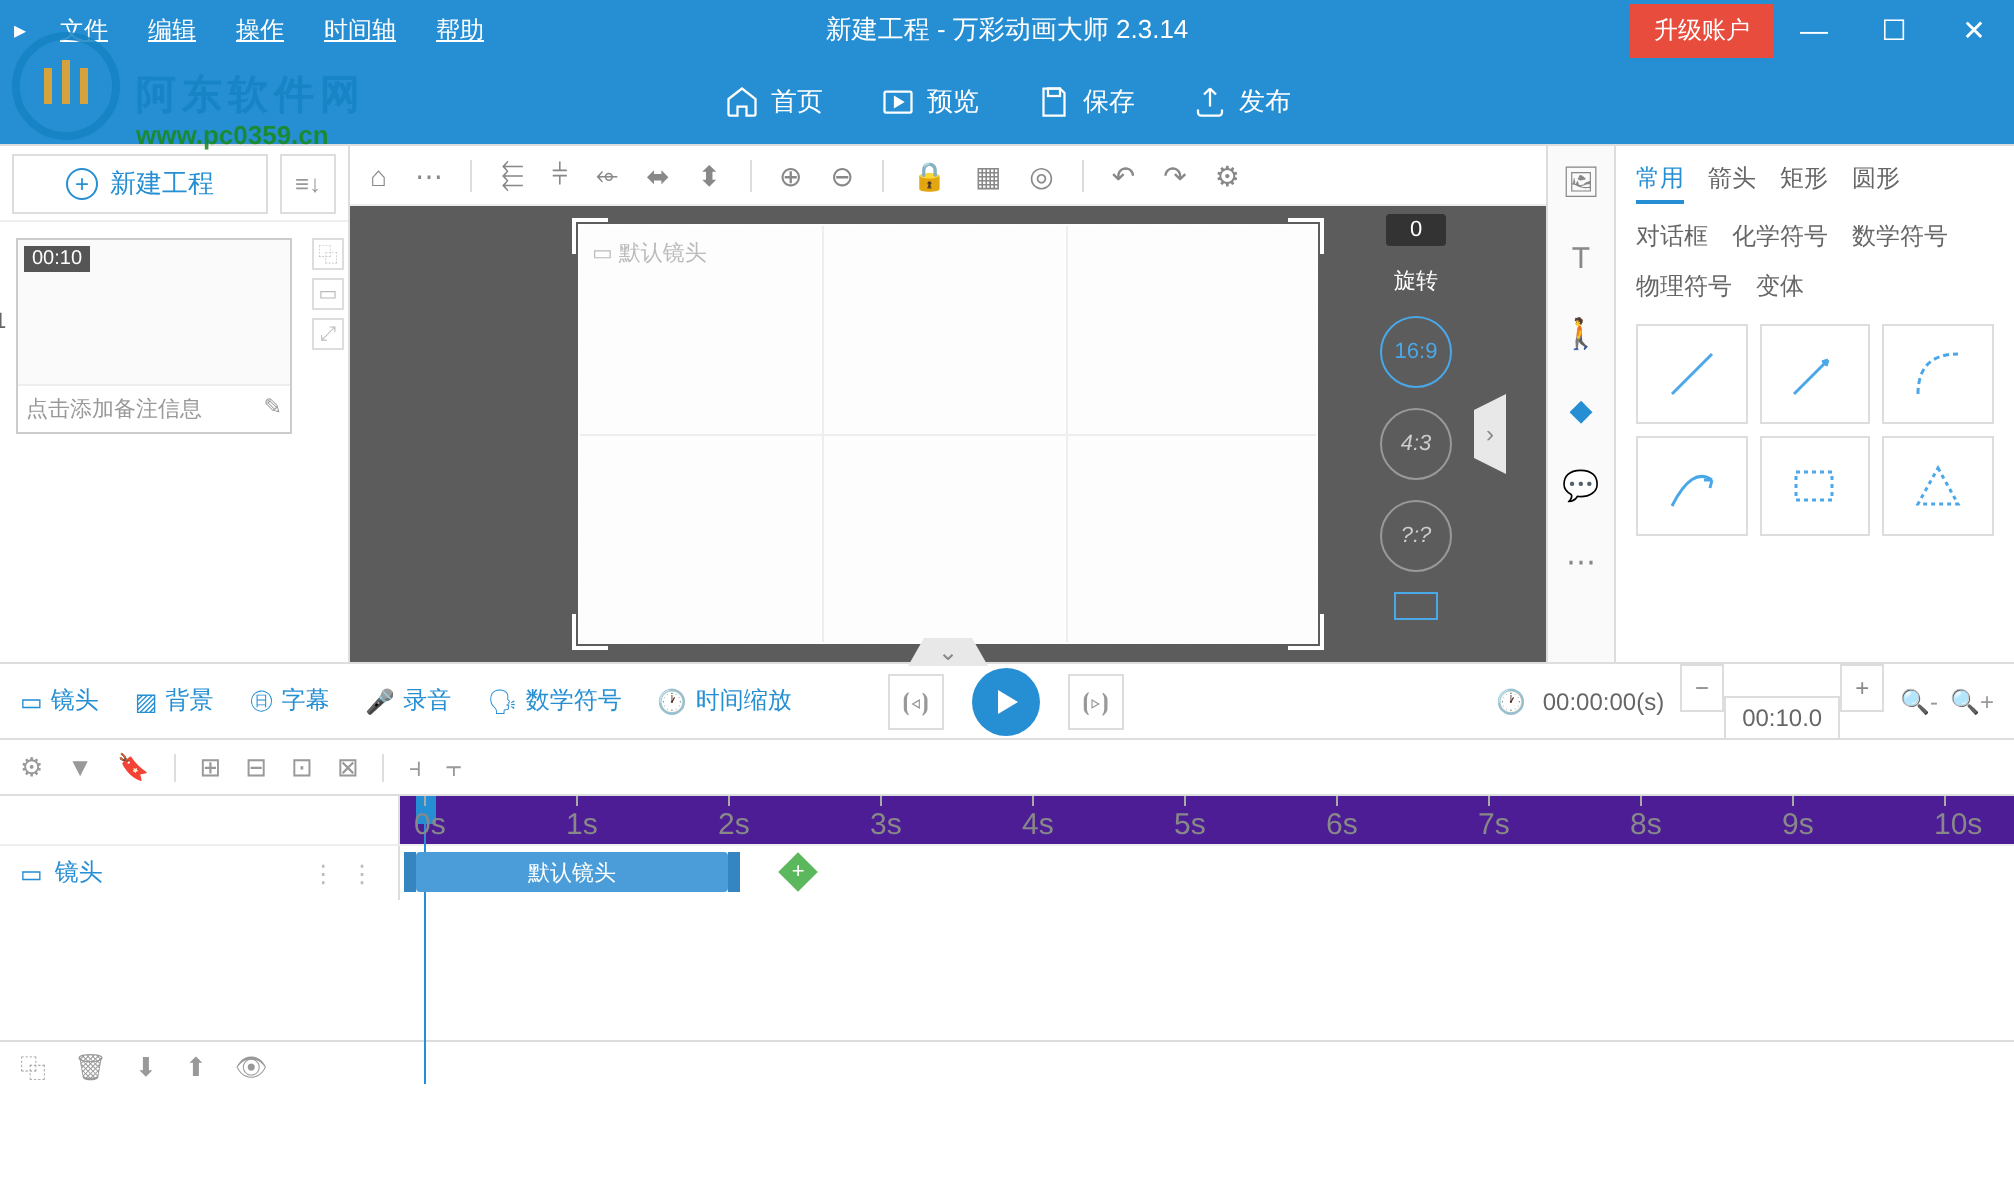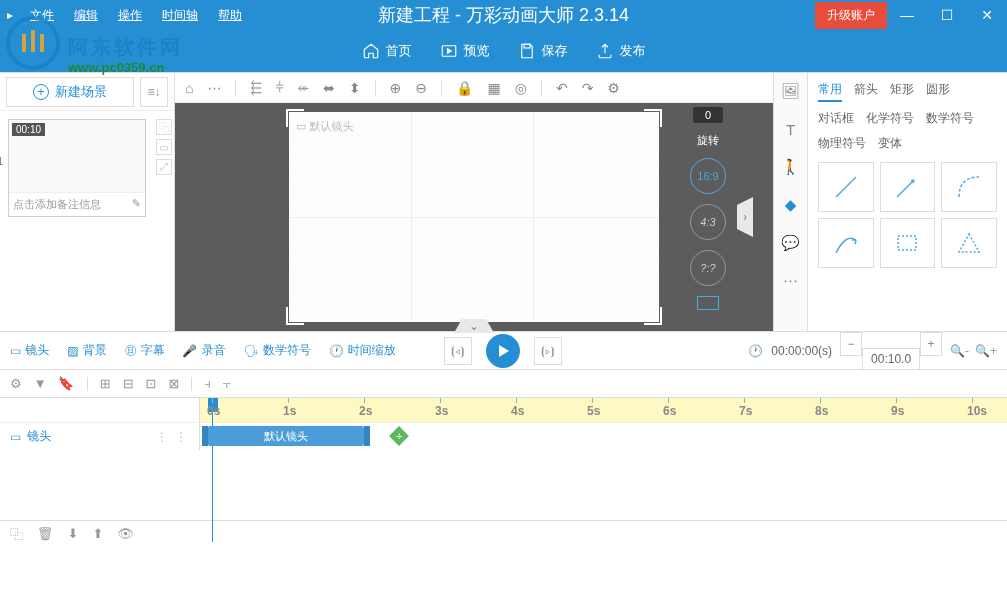--- a/index.html
+++ b/index.html
@@ -2,21 +2,21 @@
 <html><head>
 <meta charset="utf-8">
 <style>
 * { box-sizing: border-box; margin: 0; padding: 0; font-family: "Microsoft YaHei", sans-serif; }
 body { width: 1007px; height: 593px; overflow: hidden; background: #fff; font-size: 12px; }
 
 .titlebar { height: 30px; background: #268fd4; display: flex; align-items: center; color: #fff; position: relative; }
 .titlebar .collapse { width: 20px; text-align: center; cursor: pointer; }
 .menu-items { display: flex; }
 .menu-items span { padding: 0 10px; cursor: pointer; text-decoration: underline; }
-.title-text { position: absolute; left: 50%; transform: translateX(-50%); font-size: 18px; }
+.title-text { position: absolute; left: 50%; transform: translateX(-50%); font-size: 13px; }
 .upgrade { background: #e74c3c; padding: 5px 12px; margin-left: auto; margin-right: 120px; font-size: 12px; }
 .window-controls { position: absolute; right: 0; display: flex; }
 .window-controls span { width: 40px; height: 30px; display: flex; align-items: center; justify-content: center; cursor: pointer; font-size: 14px; }
 
 .actionbar { height: 42px; background: #268fd4; display: flex; align-items: center; justify-content: center; gap: 28px; color: #fff; }
 .actionbar .action { display: flex; align-items: center; gap: 6px; cursor: pointer; font-size: 13px; }
 .actionbar svg { width: 18px; height: 18px; fill: none; stroke: #fff; stroke-width: 1.5; }
 
 .main { display: flex; height: 259px; border-top: 1px solid #ddd; }
 
@@ -87,21 +87,21 @@
 .stepper-btn { width: 22px; height: 24px; border: 1px solid #ddd; display: flex; align-items: center; justify-content: center; color: #888; cursor: pointer; }
 .zoom-icons { display: flex; gap: 6px; color: #999; }
 
 .timeline-toolbar { height: 28px; border-top: 1px solid #ddd; display: flex; align-items: center; padding: 0 10px; gap: 12px; color: #999; }
 .timeline-toolbar span { cursor: pointer; font-size: 13px; }
 .timeline-toolbar .sep { width: 1px; height: 14px; background: #ddd; }
 
 .timeline { border-top: 1px solid #ddd; display: flex; flex-direction: column; }
 .ruler-row { height: 24px; display: flex; }
 .track-label-col { width: 200px; border-right: 1px solid #ddd; }
-.ruler { flex: 1; position: relative; font-size: 12px; color: #888; background: #fef9c3; font-weight: bold; }
+.ruler { flex: 1; position: relative; font-size: 15px; color: #888; background: #4c1d95; }
 .tick { position: absolute; top: 0; }
 .tick::before { content: ''; position: absolute; top: 0; left: 0; width: 1px; height: 5px; background: #aaa; }
 .tick-lbl { position: absolute; top: 6px; left: -5px; }
 .playhead { position: absolute; top: 0; width: 10px; height: 14px; background: #268fd4; left: 8px; }
 .playhead::after { content: ''; position: absolute; top: 14px; left: 4px; width: 1px; height: 130px; background: #268fd4; }
 
 .track-row { height: 28px; display: flex; border-top: 1px solid #eee; }
 .track-label { width: 200px; display: flex; align-items: center; gap: 6px; padding: 0 10px; color: #268fd4; font-size: 12px; border-right: 1px solid #ddd; }
 .track-label .dots { margin-left: auto; color: #bbb; letter-spacing: 2px; }
 .track-content { flex: 1; position: relative; }
@@ -178,21 +178,21 @@
     <span>发布</span>
   </div>
 </div>
 
 <div class="main">
 
   <div class="scene-panel">
     <div class="scene-header">
       <div class="new-scene-btn">
         <span class="plus-circle">+</span>
-        <span>新建场景</span>
+        <span>新建工程</span>
       </div>
       <div class="sort-btn">≡↓</div>
     </div>
     <div class="scene-list">
       <div class="scene-main">
         <div class="scene-thumb">
           <span class="scene-num">1</span>
           <span class="duration-badge">00:10</span>
           <div class="scene-canvas"></div>
           <div class="scene-note">

